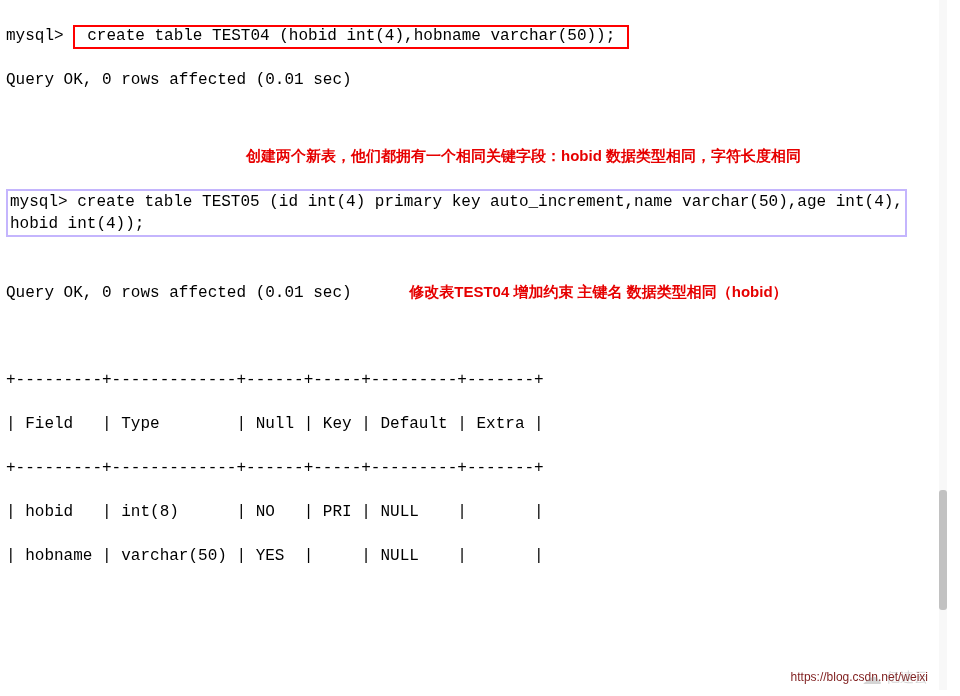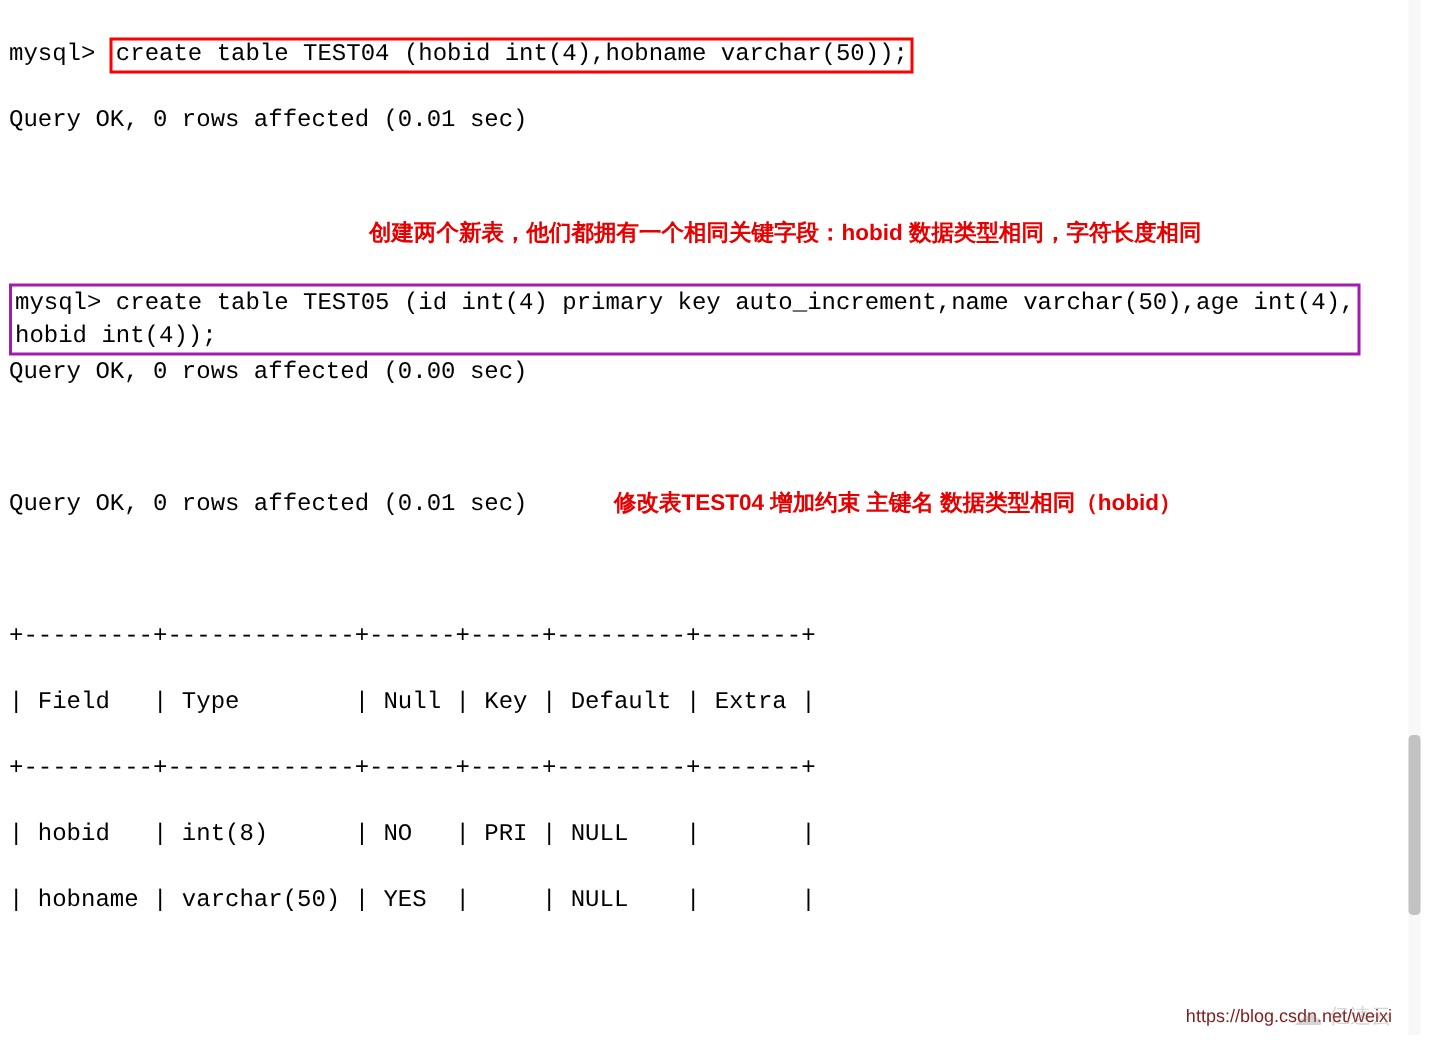--- a/index.html
+++ b/index.html
@@ -18,27 +18,27 @@
     padding: 3px 6px;
     white-space: pre;
     position: relative;
     width: 948px;
     height: 690px;
     box-sizing: border-box;
   }
   .line { white-space: pre; height: 22px; }
   .boxed {
     border: 2px solid #ff0000;
-    padding: 0 2px;
+    padding: 0 12px;
     display: inline-block;
     line-height: 18px;
     height: 20px;
   }
   .multiboxed {
-    border: 2px solid #a21caf;
+    border: 2px solid #c4b5fd;
     padding: 0 2px;
     display: inline-block;
   }
   .comment {
     color: #e60000;
     font-family: "Microsoft YaHei", "PingFang SC", sans-serif;
     font-weight: bold;
     font-size: 15px;
     white-space: nowrap;
   }
@@ -82,21 +82,20 @@
   .cloud-icon { font-size: 20px; }
 </style>
 </head>
 <body>
 
 <div class="terminal">
 <div class="line"><span>mysql&gt;</span> <span class="boxed">create table TEST04 (hobid int(4),hobname varchar(50));</span></div>
 <div class="line">Query OK, 0 rows affected (0.01 sec)</div>
 <div class="line" style="text-align:left; padding-left:240px;margin-top:32px;"><span class="comment">创建两个新表，他们都拥有一个相同关键字段：hobid 数据类型相同，字符长度相同</span></div>
 <span class="multiboxed"><div class="line"><span>mysql&gt;</span> <span>create table TEST05 (id int(4) primary key auto_increment,name varchar(50),age int(4),</span></div><div class="line">hobid int(4));</div></span>
-<div class="line">Query OK, 0 rows affected (0.00 sec)</div>
 <div class="line">&nbsp;</div>
 <div class="line"><span>Query OK, 0 rows affected (0.01 sec)</span>      <span class="comment">修改表TEST04 增加约束 主键名 数据类型相同（hobid）</span></div>
 <div class="line">&nbsp;</div>
 <div class="line">+---------+-------------+------+-----+---------+-------+</div>
 <div class="line">| Field   | Type        | Null | Key | Default | Extra |</div>
 <div class="line">+---------+-------------+------+-----+---------+-------+</div>
 <div class="line">| hobid   | int(8)      | NO   | PRI | NULL    |       |</div>
 <div class="line">| hobname | varchar(50) | YES  |     | NULL    |       |</div>
 
 

